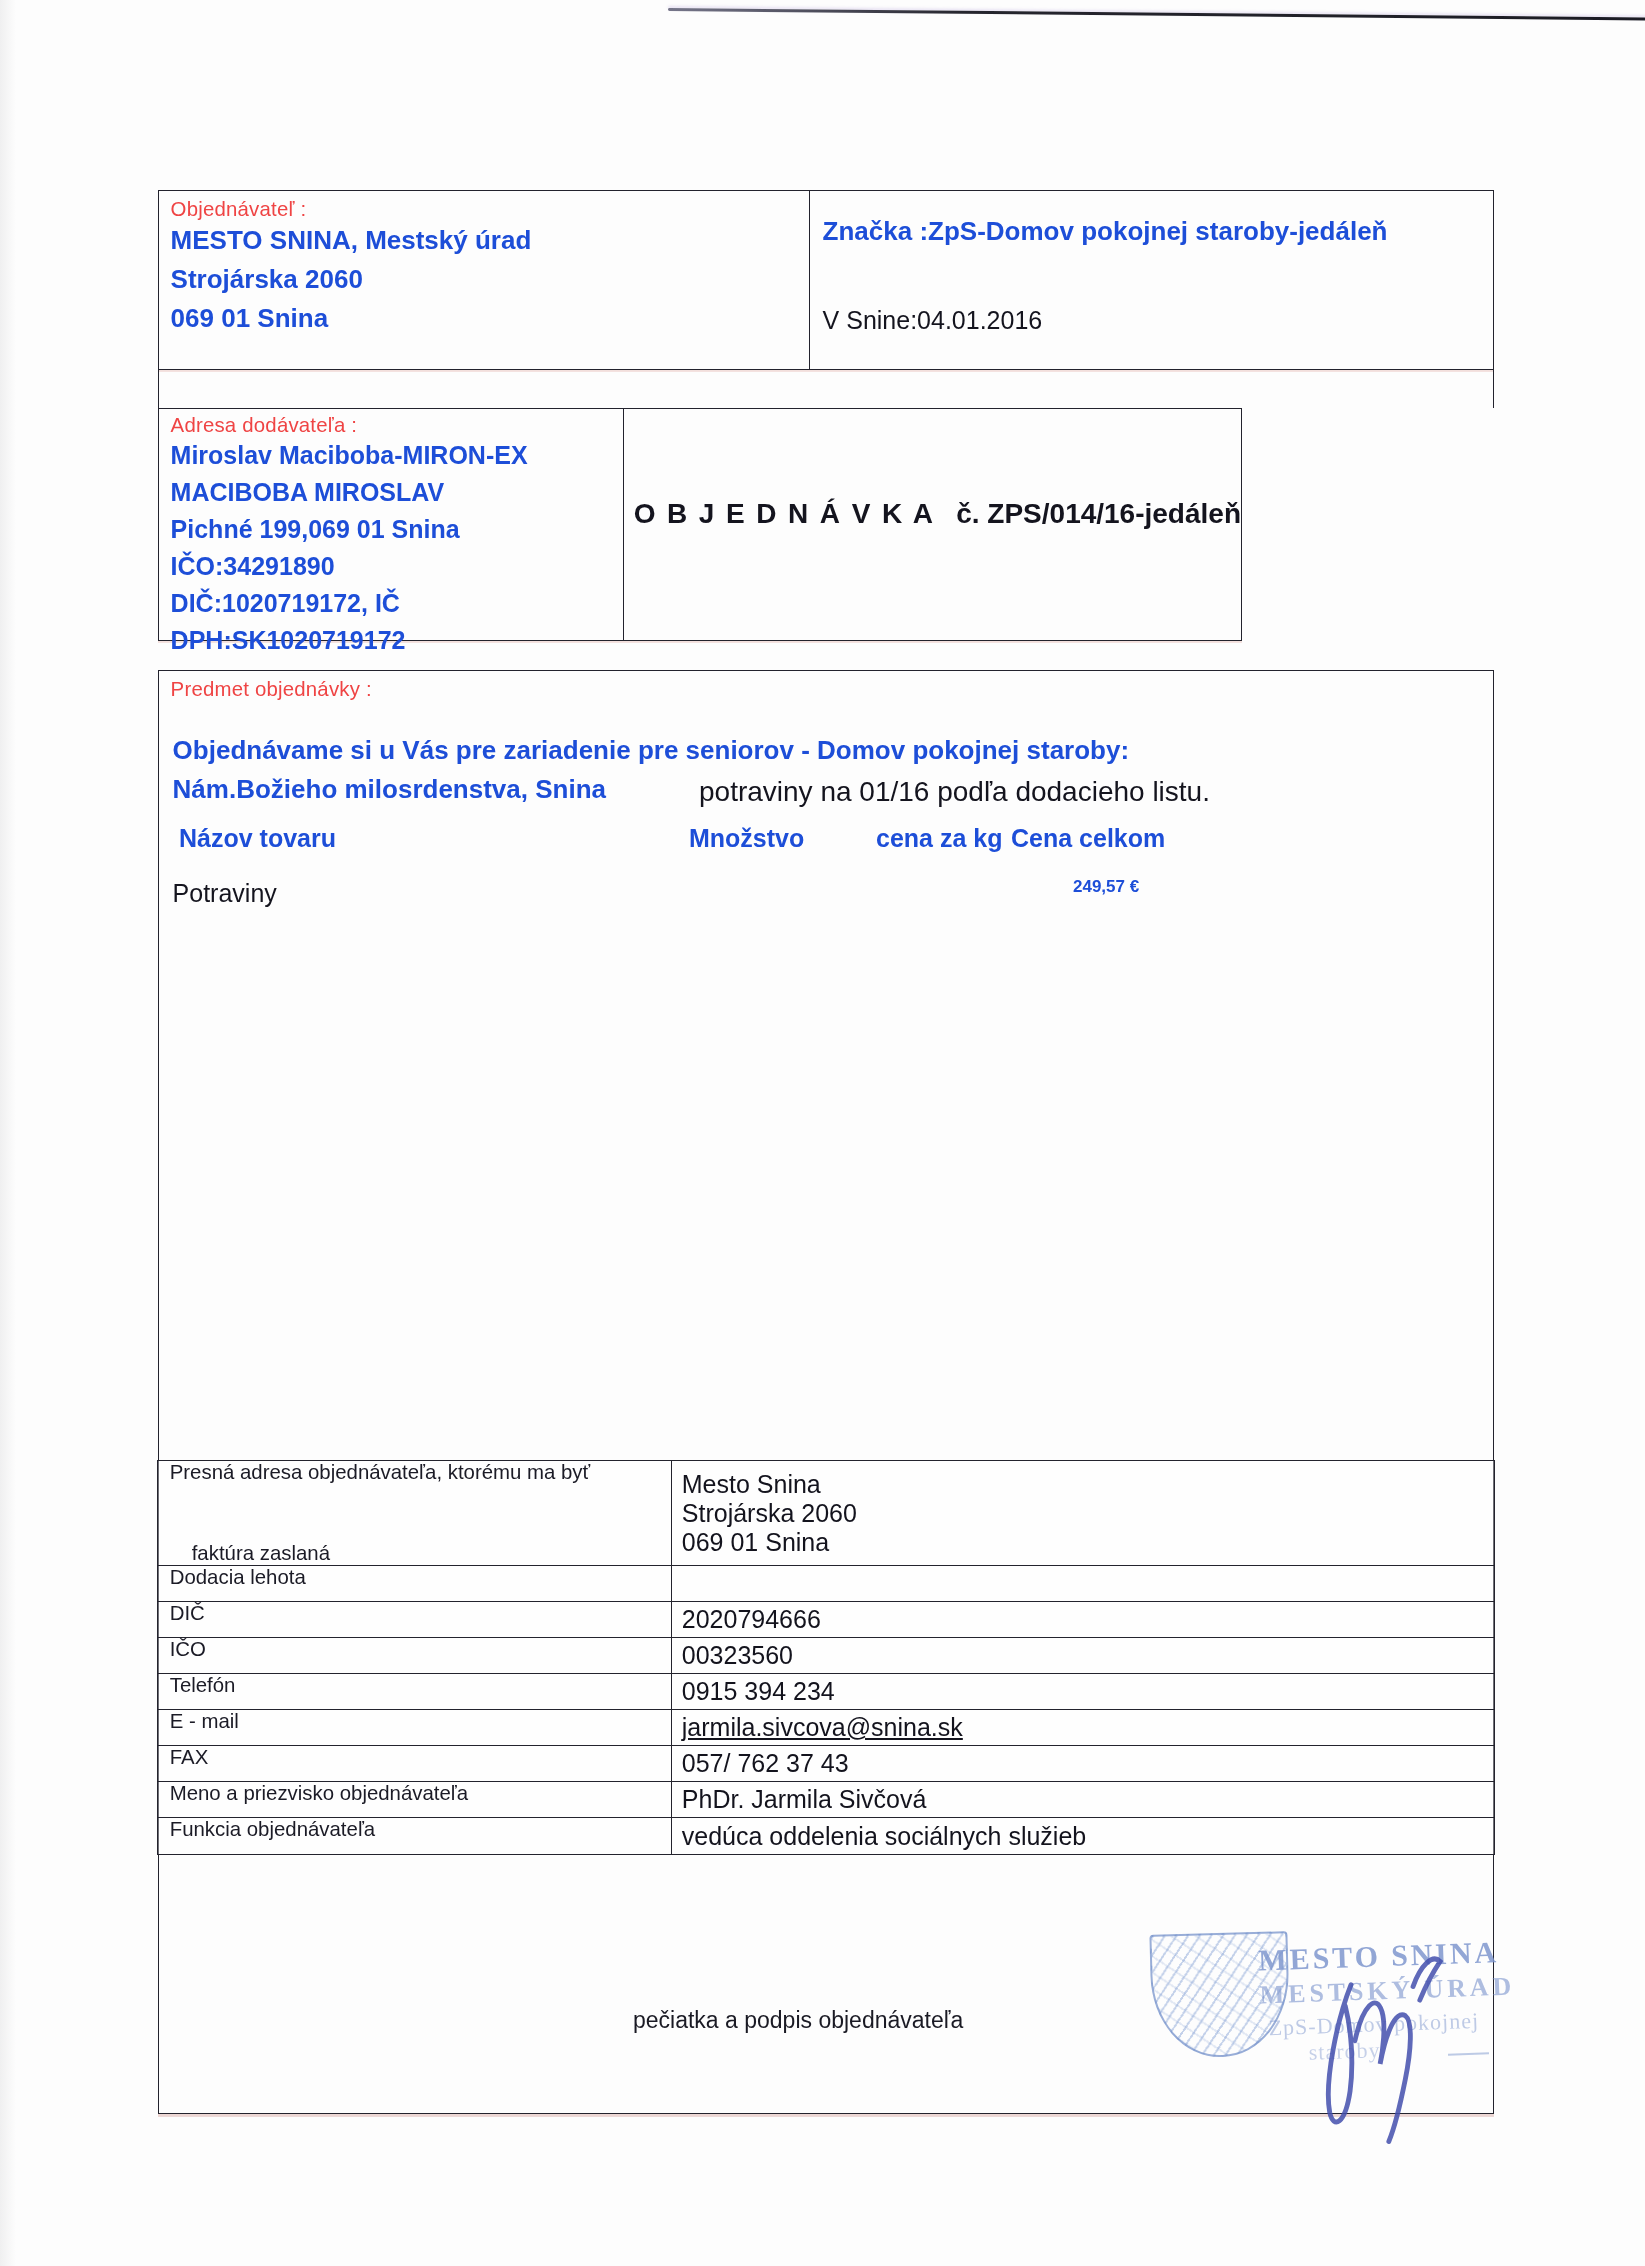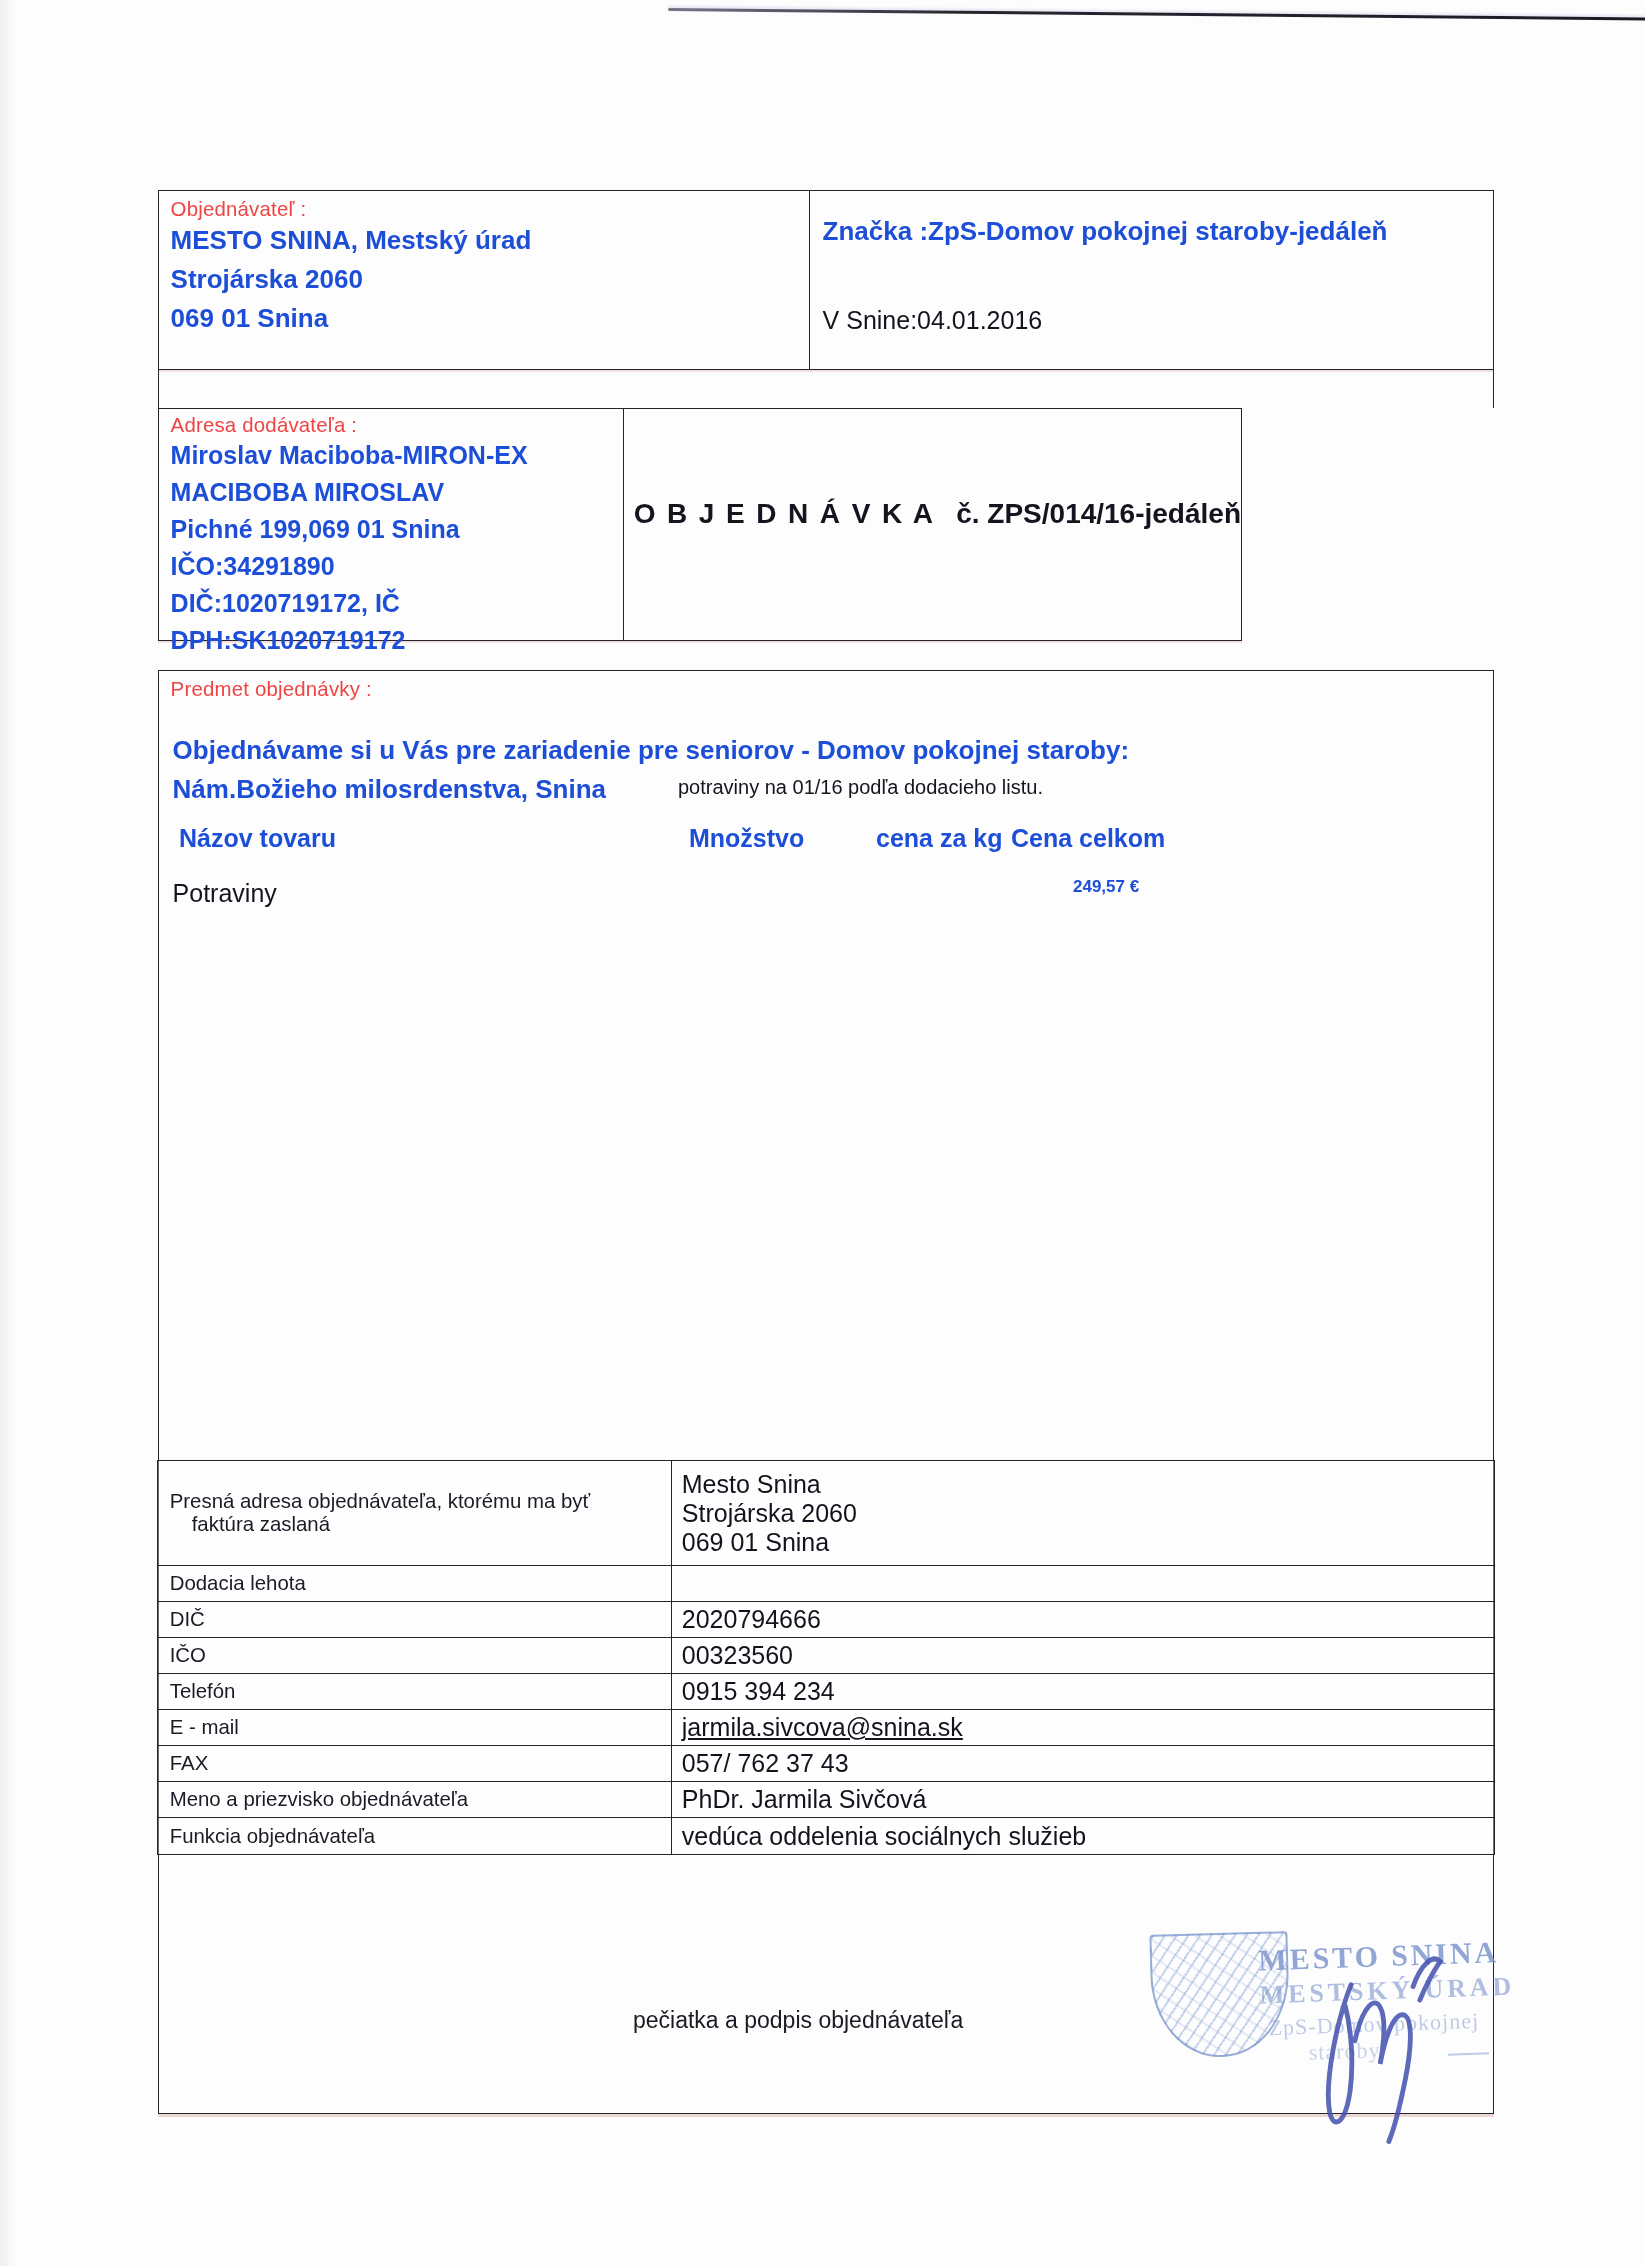--- a/index.html
+++ b/index.html
@@ -45,39 +45,39 @@
   .order-title { font-size:28px; font-weight:bold; white-space:nowrap; }
   .order-title .spaced { letter-spacing:1.9px; }
   .order-title .rest { margin-left:13.6px; }
   
   .box3 { left:158px; top:670px; width:1336px; height:1444px; display:block;
           box-shadow:0 2.9px 0 rgba(170,60,45,.2); }
   .box3 > .abs { position:absolute; }
   .subj-label { left:11.6px; top:6.8px; }
   .intro1 { left:13.6px; top:64px; font-size:26px; }
   .intro2b { left:13.6px; top:103px; font-size:26px; }
-  .intro2r { left:519px; top:105px; font-size:20px; }
+  .intro2r { left:540px; top:105px; font-size:28px; }
   .hdr { top:153px; font-size:25px; }
   .h0 { left:20px; } .h1 { left:530px; } .h2 { left:717px; } .h3 { left:852px; }
   .item-name { left:13.6px; top:208px; font-size:25px; }
   .item-total { left:914px; top:206px; font-size:17px; }
   
   .details {
     position:absolute; left:-1.9px; right:-1.9px; top:789px;
     border:1.9px solid #23232d; box-sizing:border-box; background:rgba(255,255,255,.35);
   }
   .drow { display:flex; border-top:1.9px solid #23232d; box-sizing:border-box; }
   .drow:first-child { border-top:none; }
   .drow.tall { height:104px; }
   .drow.reg { height:36px; }
   .drow.last { height:37px; }
   .dlabel {
     width:514px; border-right:1.9px solid #23232d; box-sizing:border-box;
     padding-left:11.6px; font-size:20.4px; color:#1b1b26;
-    display:flex; flex-direction:column; justify-content:center;
+    display:flex; flex-direction:column; justify-content:space-between;
   }
   .dlabel .l2 { margin-left:22px; }
   .dvalue {
     flex:1; padding-left:9.7px; font-size:25px; color:#13131d;
     display:flex; flex-direction:column; justify-content:center;
   }
   .dvalue .u { text-decoration:underline; }
   
   .caption { position:absolute; left:633px; top:2007px; font-size:23px; color:#1a1a24; }
   .shield {

